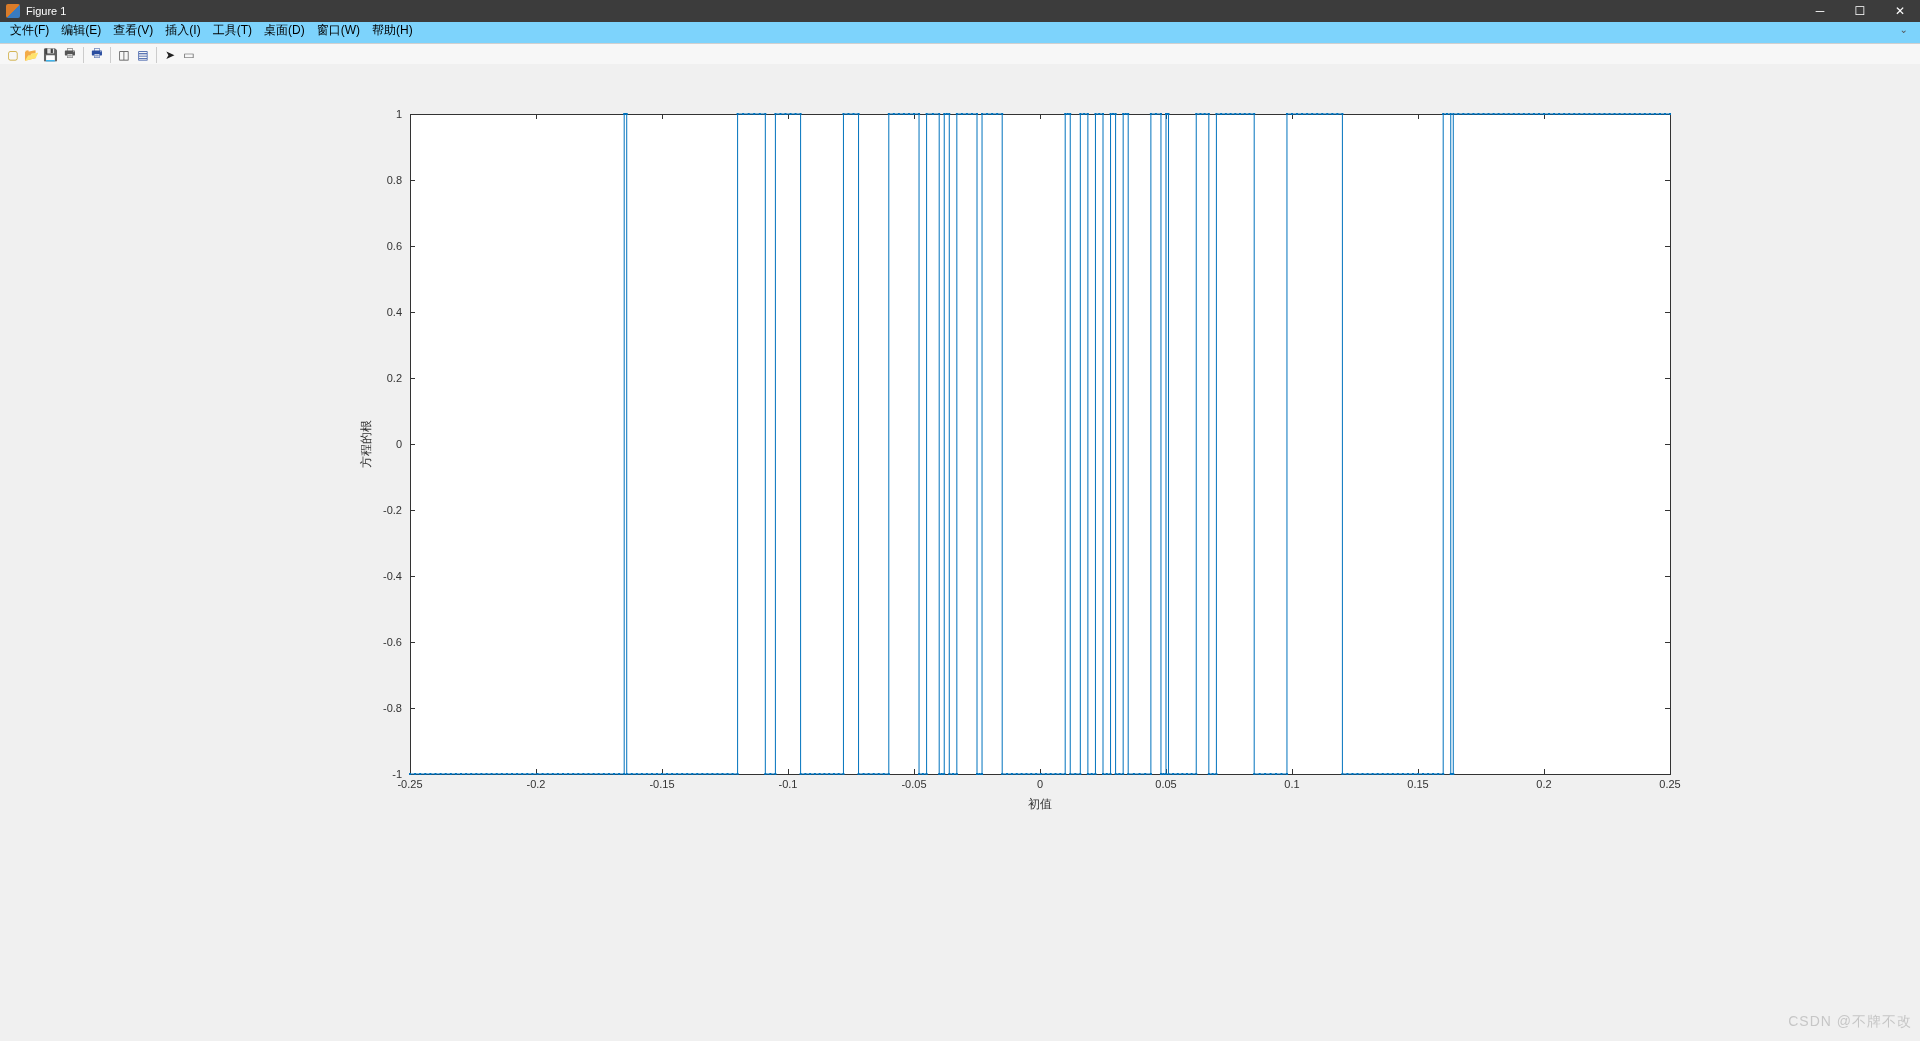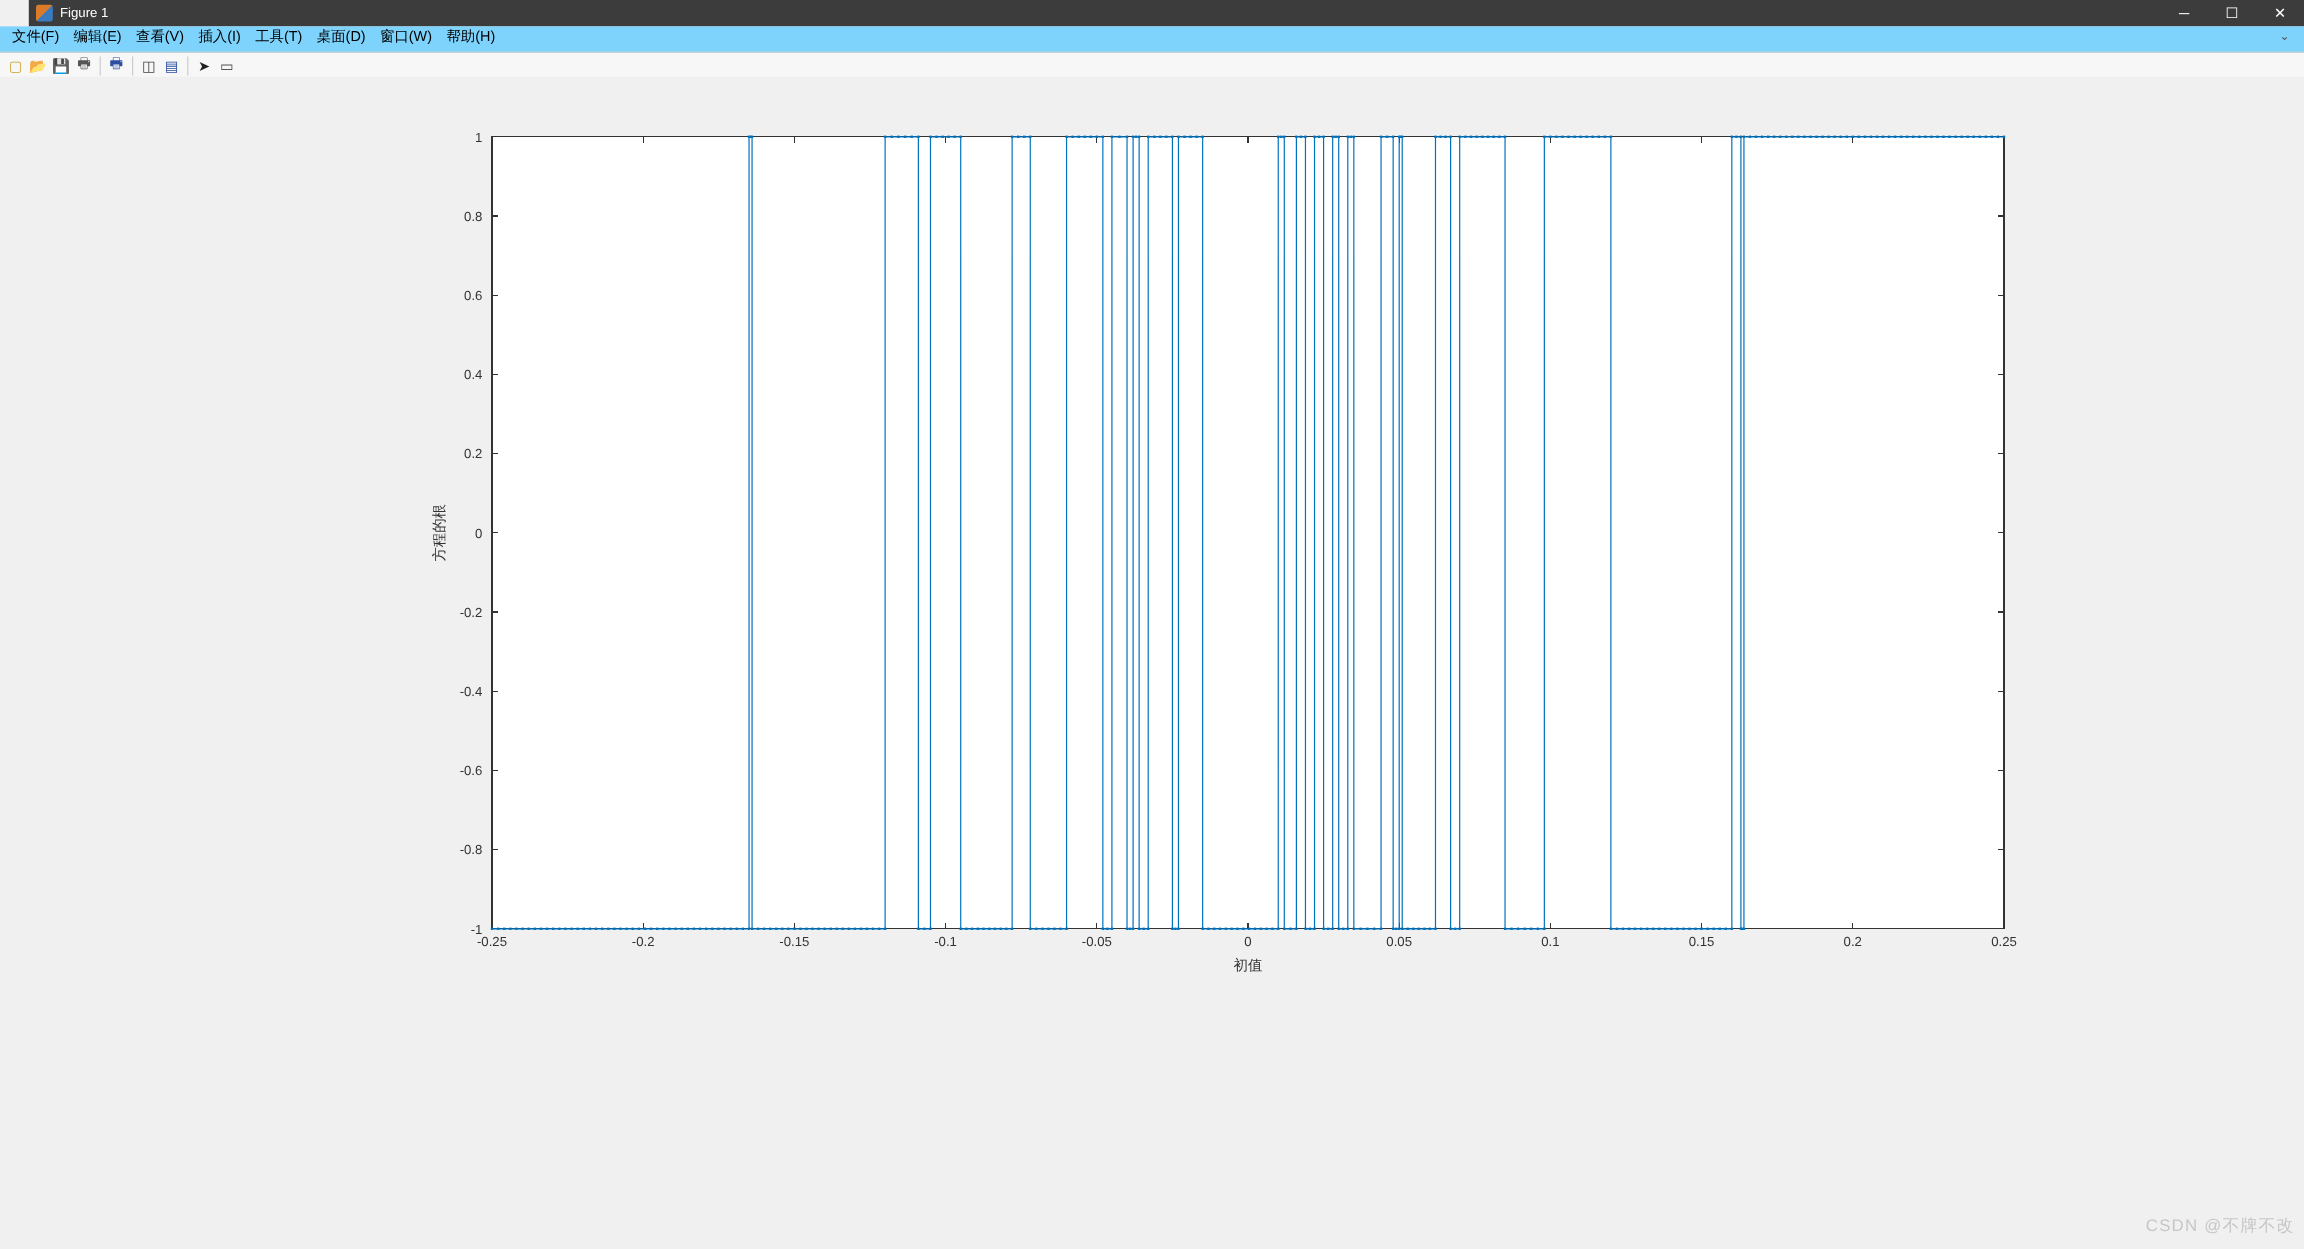--- a/index.html
+++ b/index.html
@@ -1,17 +1,17 @@
 <!DOCTYPE html>
 <html><head>
 <meta charset="utf-8">
 <style>
   * { margin: 0; padding: 0; box-sizing: border-box; }
   html, body { width: 100%; height: 100%; font-family: "Microsoft YaHei", Arial, sans-serif; background: #f0f0f0; overflow: hidden; }
-  .titlebar { height: 22px; background: #3c3c3c; color: #fff; display: flex; align-items: center; font-size: 11px; padding-left: 6px; margin-left: 24px; }
+  .titlebar { height: 22px; background: #3c3c3c; color: #fff; display: flex; align-items: center; font-size: 11px; padding-left: 6px; }
   .titlebar .icon { width: 14px; height: 14px; background: linear-gradient(135deg,#d97b29 0 50%,#3a7bbf 50% 100%); margin-right: 6px; border-radius: 2px; }
   .titlebar .spacer { flex: 1; }
   .titlebar .winbtn { width: 40px; height: 22px; display: flex; align-items: center; justify-content: center; color: #fff; font-size: 12px; cursor: pointer; }
   .menubar { height: 22px; background: #7dd3fc; border-bottom: 1px solid #d0d0d0; display: flex; align-items: flex-start; font-size: 12px; padding-left: 4px; position: relative; }
   .menubar span { padding: 0 6px; cursor: pointer; }
   .menubar .chev { position: absolute; right: 6px; top: 2px; font-size: 10px; color: #555; }
   .toolbar { height: 22px; background: #f7f7f7; border-bottom: 1px solid #d0d0d0; display: flex; align-items: center; padding-left: 4px; gap: 1px; }
   .toolbar .btn { width: 18px; height: 18px; display: flex; align-items: center; justify-content: center; cursor: pointer; font-size: 12px; border-radius: 2px; }
   .toolbar .sep { width: 1px; height: 16px; background: #ccc; margin: 0 3px; }
   .canvas-area { position: absolute; top: 64px; left: 0; right: 0; bottom: 0; background: #f0f0f0; }

